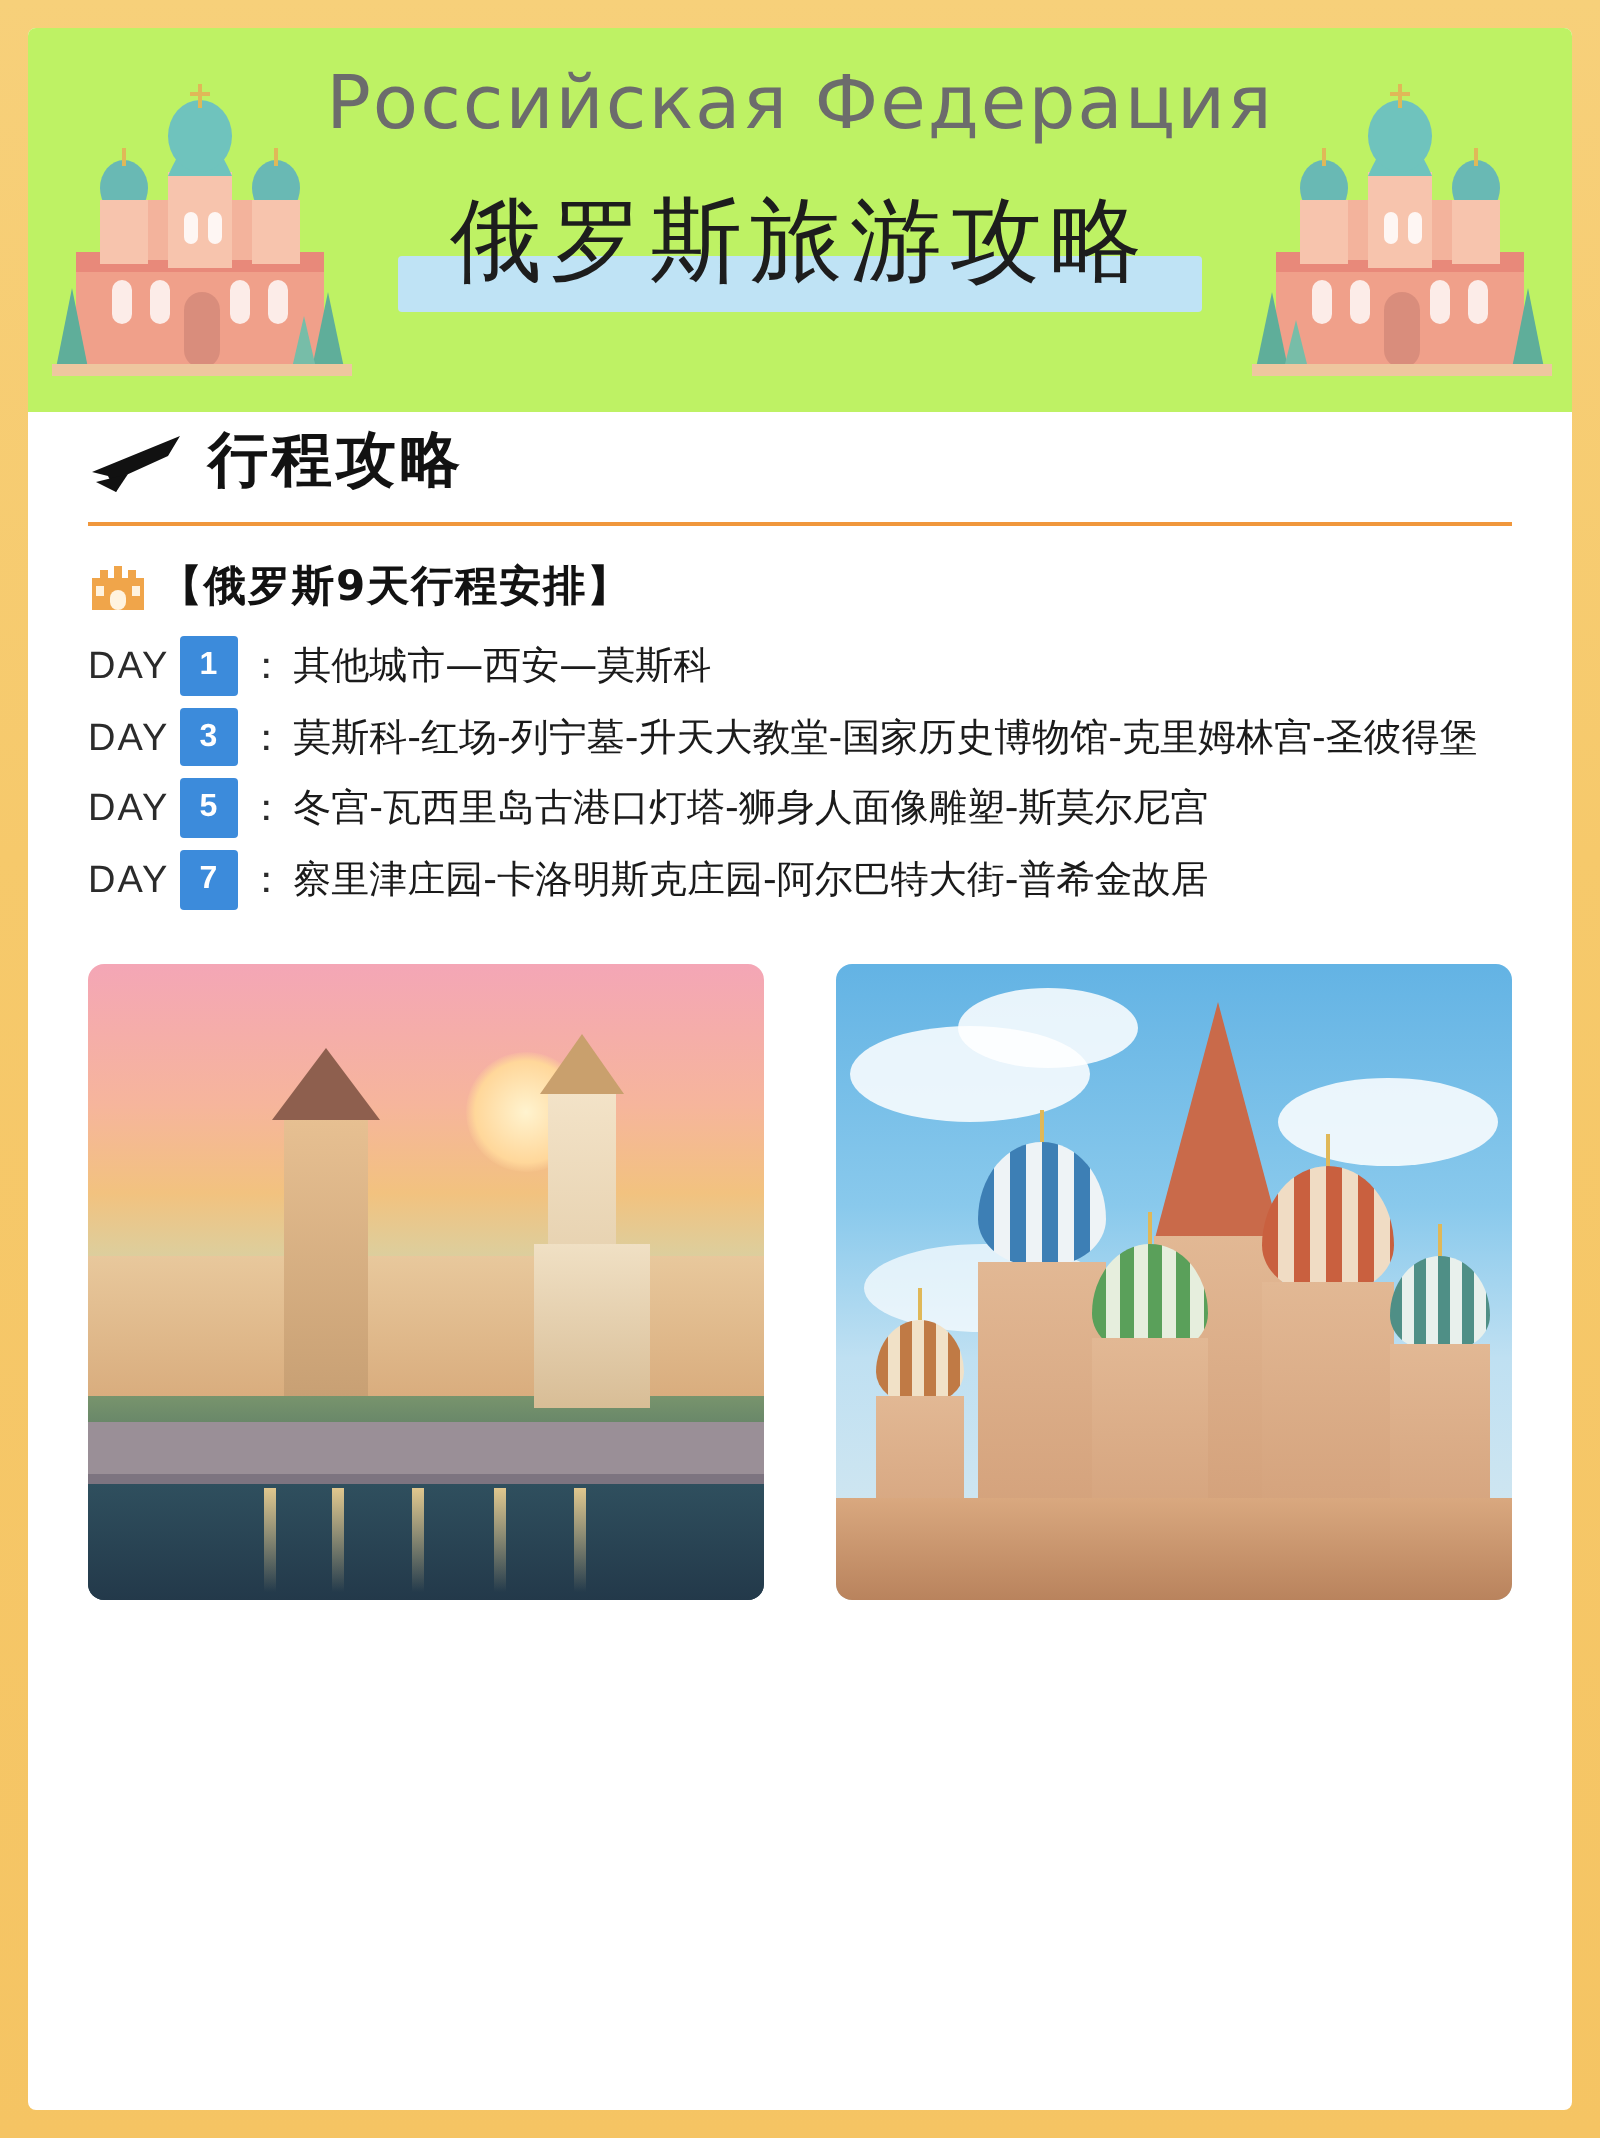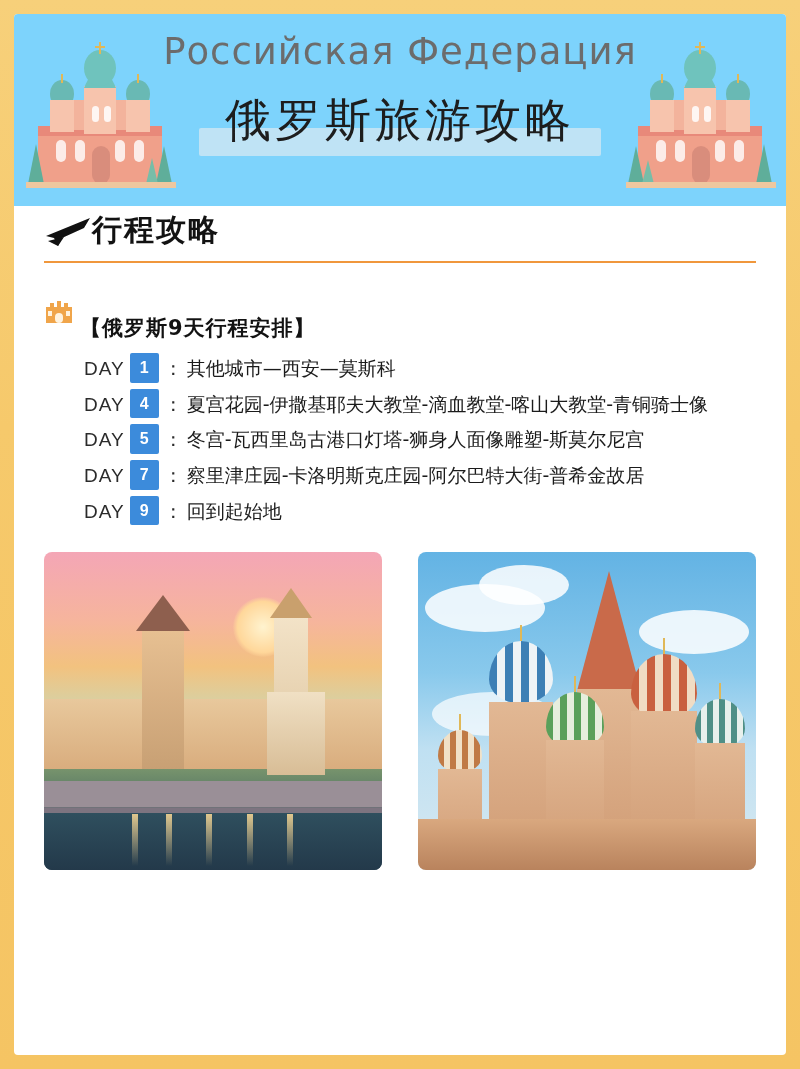--- a/index.html
+++ b/index.html
@@ -28,21 +28,21 @@
     height: 100%;
     background: #ffffff;
     border-radius: 4px;
     overflow: hidden;
   }
 
   
   .header {
     position: relative;
     height: 192px;
-    background: #7dd3fc;
+    background: #bef264;
   }
   .header-center {
     position: absolute;
     left: 0; right: 0; top: 16px;
     text-align: center;
   }
   .ru-title {
     font-family: "DejaVu Sans", sans-serif;
     font-size: 37px;
     color: #6c6c6c;
@@ -84,20 +84,21 @@
   .church.left { left: 6px; }
   .church.right { right: 6px; }
 
   
   .section {
     margin: 4px 30px 0 30px;
   }
   .section-head {
     display: flex;
     align-items: center;
+    gap: 12px;
     padding-bottom: 10px;
   }
   .plane-icon {
     width: 48px;
     height: 34px;
     flex: none;
   }
   .section-title {
     font-family: "DejaVu Sans", sans-serif;
     font-size: 30px;
@@ -133,30 +134,28 @@
     width: 30px;
     height: 28px;
     flex: none;
   }
   .itin-head-text {
     font-family: "DejaVu Sans", sans-serif;
     font-size: 21px;
     font-weight: bold;
     color: #121212;
     letter-spacing: 1px;
-    margin-top: 35px;
   }
   .day-row {
     display: block;
     font-family: "DejaVu Sans", sans-serif;
     font-size: 19px;
     color: #1b1b1b;
     line-height: 1.72;
     margin-bottom: 2px;
-    margin-left: 40px;
   }
   .day-label {
     font-family: "Liberation Sans", sans-serif;
     font-size: 19px;
     color: #2b2b2b;
     letter-spacing: 1px;
   }
   .day-num {
     display: inline-block;
     min-width: 21px;
@@ -380,30 +379,27 @@
           <rect x="22" y="14" width="4" height="5" fill="#fff3df"></rect>
         </svg>
         <div class="itin-head-text">【俄罗斯9天行程安排】</div>
       </div>
 
       <div>
         <div class="day-row">
           <span class="day-label">DAY</span><span class="day-num">1</span><span class="day-colon">：</span><span class="day-text">其他城市—西安—莫斯科</span>
         </div>
         <div class="day-row">
-          <span class="day-label">DAY</span><span class="day-num">4</span><span class="day-colon">：</span><span class="day-text">夏宫花园-伊撒基耶夫大教堂-滴血教堂-喀山大教堂-青铜骑士像</span>
+          <span class="day-label">DAY</span><span class="day-num">3</span><span class="day-colon">：</span><span class="day-text">莫斯科-红场-列宁墓-升天大教堂-国家历史博物馆-克里姆林宫-圣彼得堡</span>
         </div>
         <div class="day-row">
           <span class="day-label">DAY</span><span class="day-num">5</span><span class="day-colon">：</span><span class="day-text">冬宫-瓦西里岛古港口灯塔-狮身人面像雕塑-斯莫尔尼宫</span>
         </div>
         <div class="day-row">
           <span class="day-label">DAY</span><span class="day-num">7</span><span class="day-colon">：</span><span class="day-text">察里津庄园-卡洛明斯克庄园-阿尔巴特大街-普希金故居</span>
-        </div>
-        <div class="day-row">
-          <span class="day-label">DAY</span><span class="day-num">9</span><span class="day-colon">：</span><span class="day-text">回到起始地</span>
         </div>
       </div>
     </div>
 
     <div class="photos">
 
       <div class="photo ph-kremlin">
         <div class="kr-sun"></div>
         <div class="kr-wall"></div>
         <div class="kr-tower kr-t2"></div>

